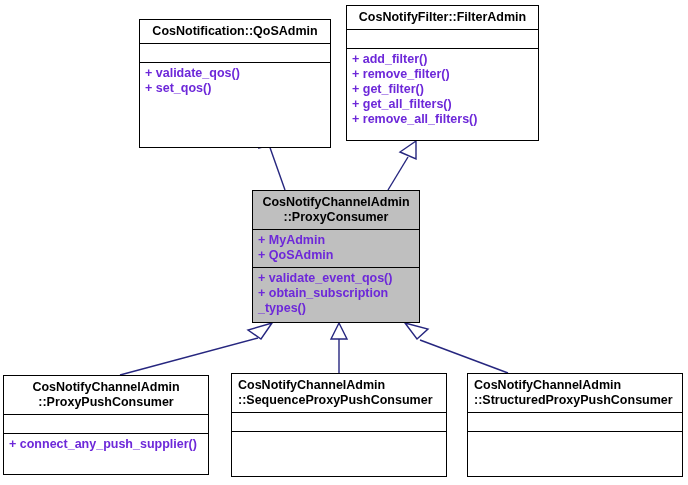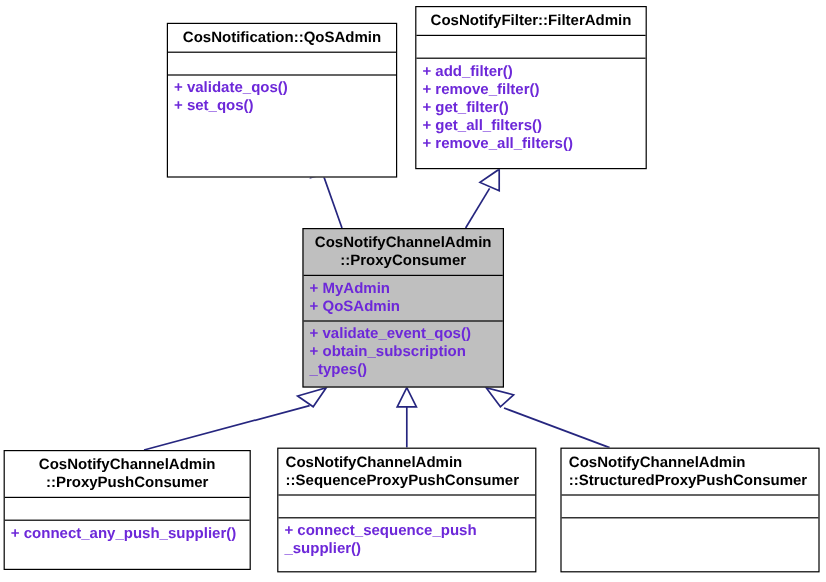--- a/index.html
+++ b/index.html
@@ -151,24 +151,20 @@
       <div class="uml-row">+ connect_any_push_supplier()</div>
     </div>
   </div>
 
   <div class="uml-class" style="left:231px; top:373px; width:216px; height:104px;">
     <div class="uml-title" style="text-align:left; padding-left:6px;">CosNotifyChannelAdmin
 ::SequenceProxyPushConsumer</div>
     <div class="uml-sep"></div>
     <div class="uml-attrs empty" style="height:18px;"></div>
     <div class="uml-sep"></div>
-    <div class="uml-ops">
-      <div class="uml-row">+ connect_sequence_push
-_supplier()</div>
-    </div>
   </div>
 
   <div class="uml-class" style="left:467px; top:373px; width:216px; height:104px;">
     <div class="uml-title" style="text-align:left; padding-left:6px;">CosNotifyChannelAdmin
 ::StructuredProxyPushConsumer</div>
     <div class="uml-sep"></div>
     <div class="uml-attrs empty" style="height:18px;"></div>
     <div class="uml-sep"></div>
   </div>
 

